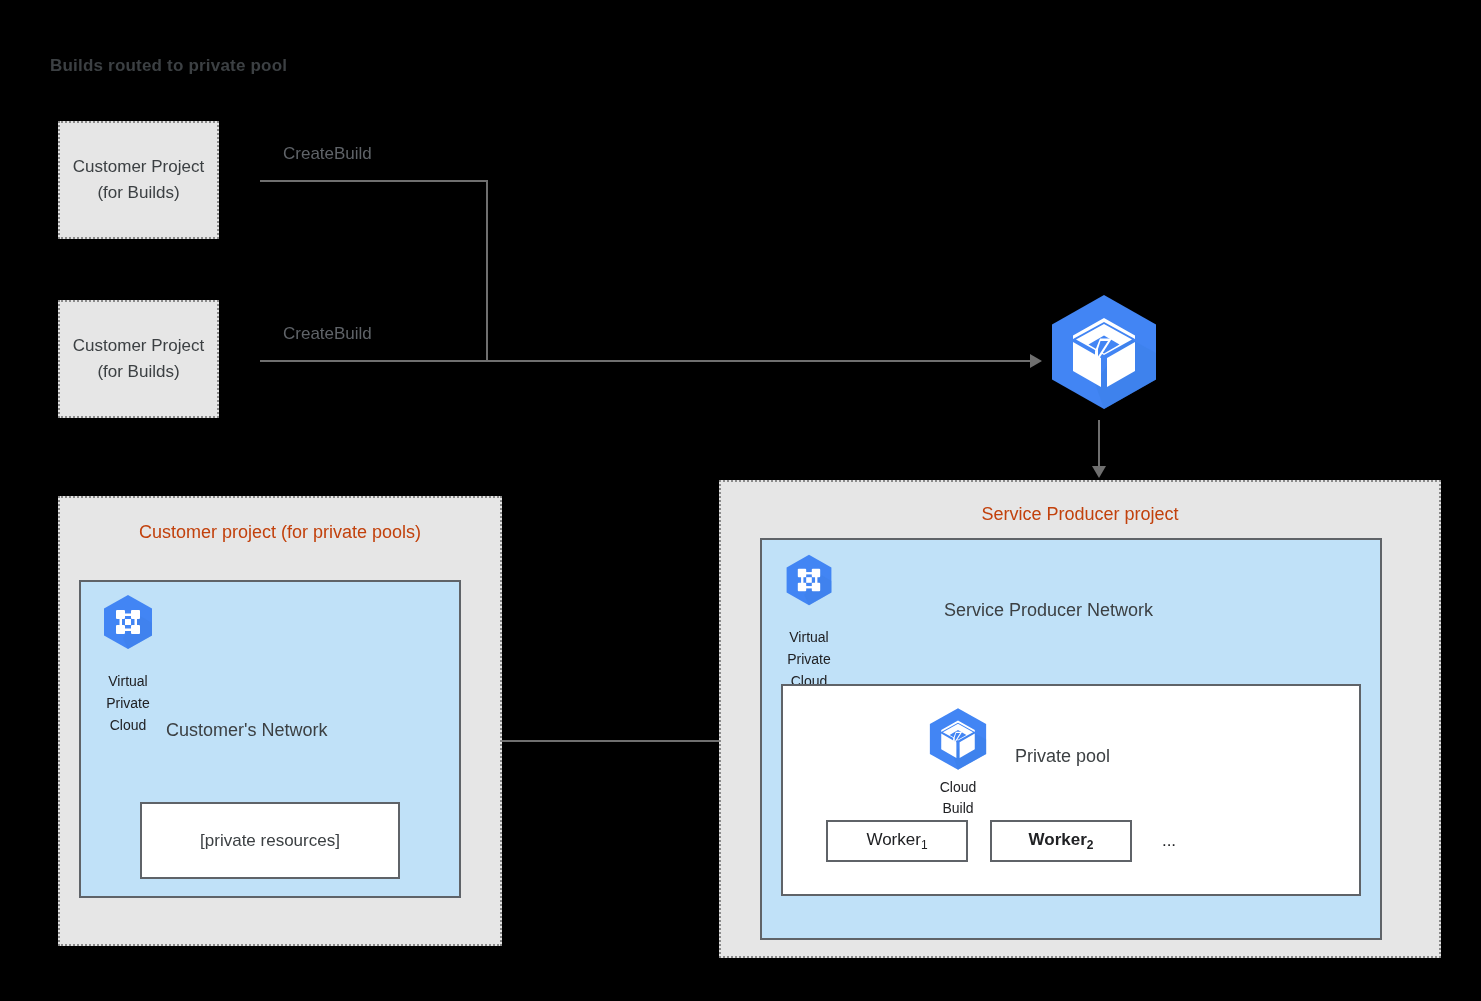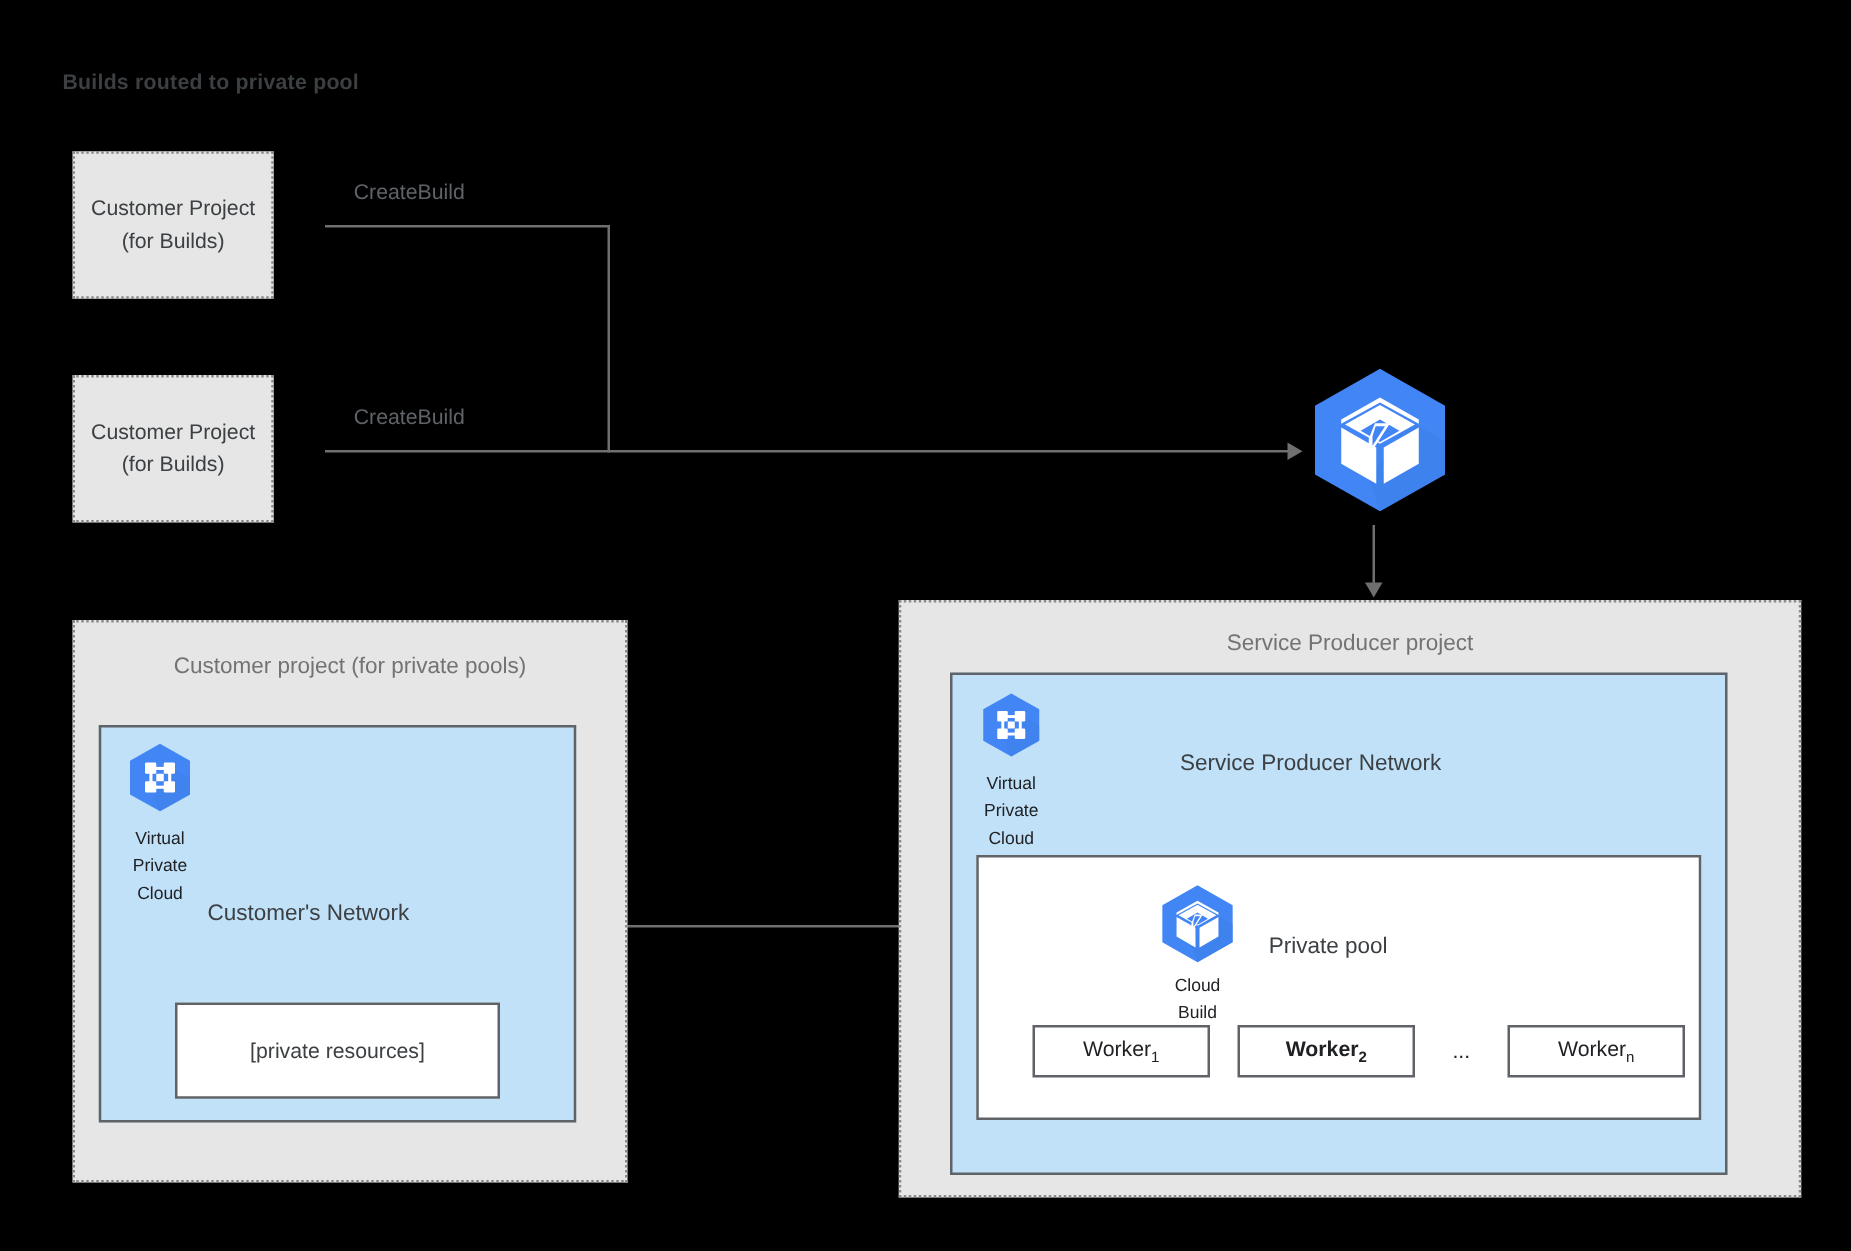--- a/index.html
+++ b/index.html
@@ -106,21 +106,21 @@
     box-sizing: border-box;
   }
   #customer-project-box { left: 58px; top: 496px; width: 444px; height: 450px; }
   #producer-project-box { left: 719px; top: 480px; width: 722px; height: 478px; }
 
   .project-title {
     position: absolute;
     left: 0; right: 0;
     text-align: center;
     font-size: 18px;
-    color: #737373;
+    color: #c2410c;
   }
   #customer-project-title { top: 24px; }
   #producer-project-title { top: 22px; }
 
   
   .vpc-box {
     background: #c0e1f8;
     border: 2px solid #5f6368;
     box-sizing: border-box;
   }
@@ -129,21 +129,21 @@
 
   .vpc-icon-group {
     position: absolute;
     width: 74px;
     text-align: center;
   }
   .vpc-icon-label {
     font-size: 14px;
     color: #202124;
     line-height: 22px;
-    margin-top: 2px;
+    margin-top: 14px;
   }
   #customer-vpc-iconbox { left: 10px; top: 10px; }
   #producer-vpc-iconbox { left: 10px; top: 12px; }
 
   .network-title {
     position: absolute;
     font-size: 18px;
     color: #3c4043;
     white-space: nowrap;
   }
@@ -381,19 +381,16 @@
     <div id="private-pool-title">Private pool</div>
 
     <div id="worker-row">
       <div class="worker-box" id="worker-box-0">
         <span><span>Worker</span><span class="worker-sub">1</span></span>
       </div>
       <div class="worker-box" id="worker-box-1">
         <span><span>Worker</span><span class="worker-sub">2</span></span>
       </div>
       <div id="worker-ellipsis">...</div>
-      <div class="worker-box" id="worker-box-2">
-        <span><span>Worker</span><span class="worker-sub">n</span></span>
-      </div>
     </div>
   </div>
 
 </div>
 
 </body></html>

